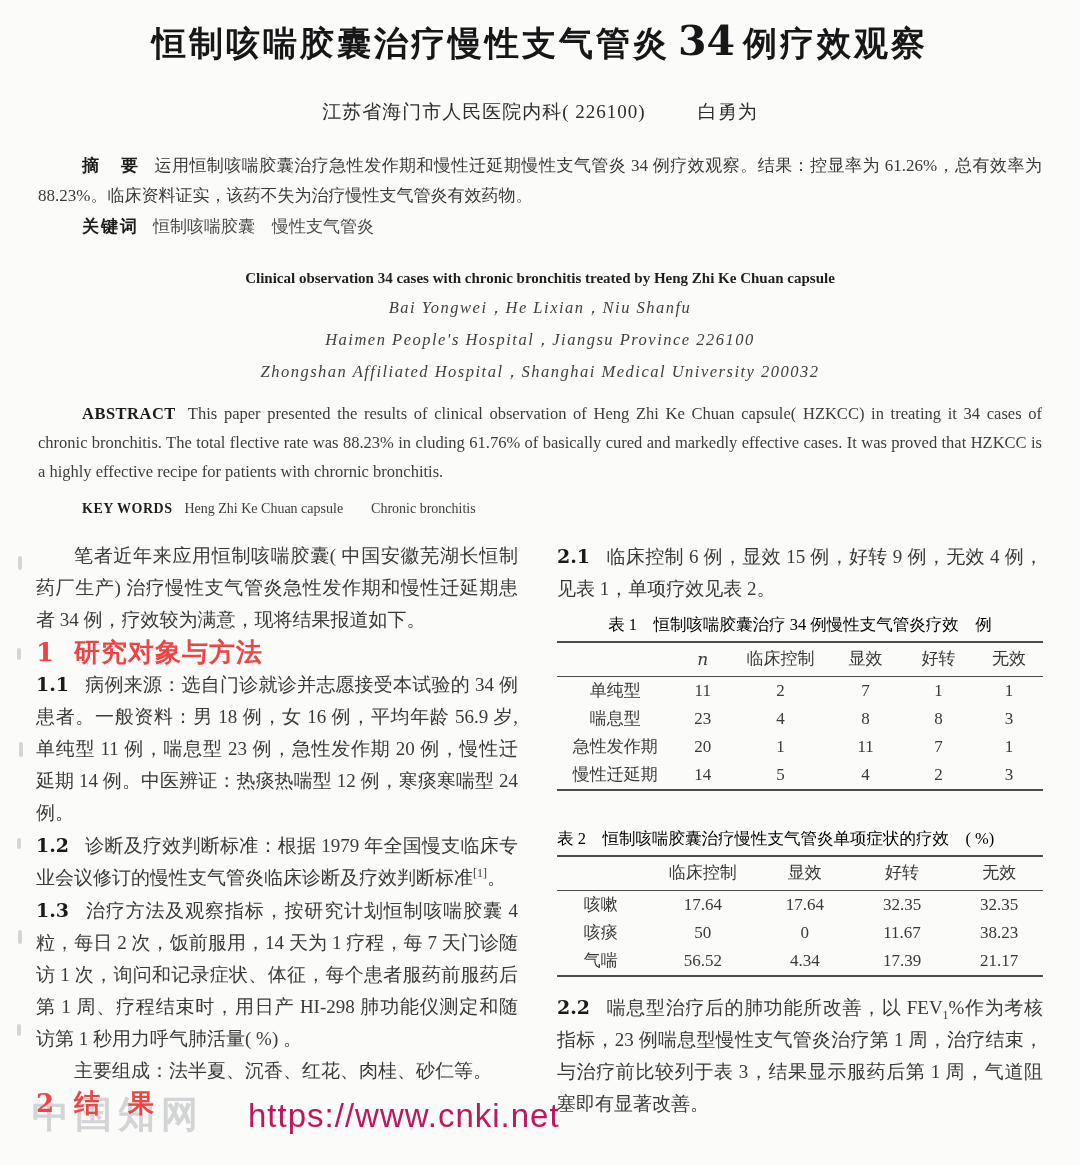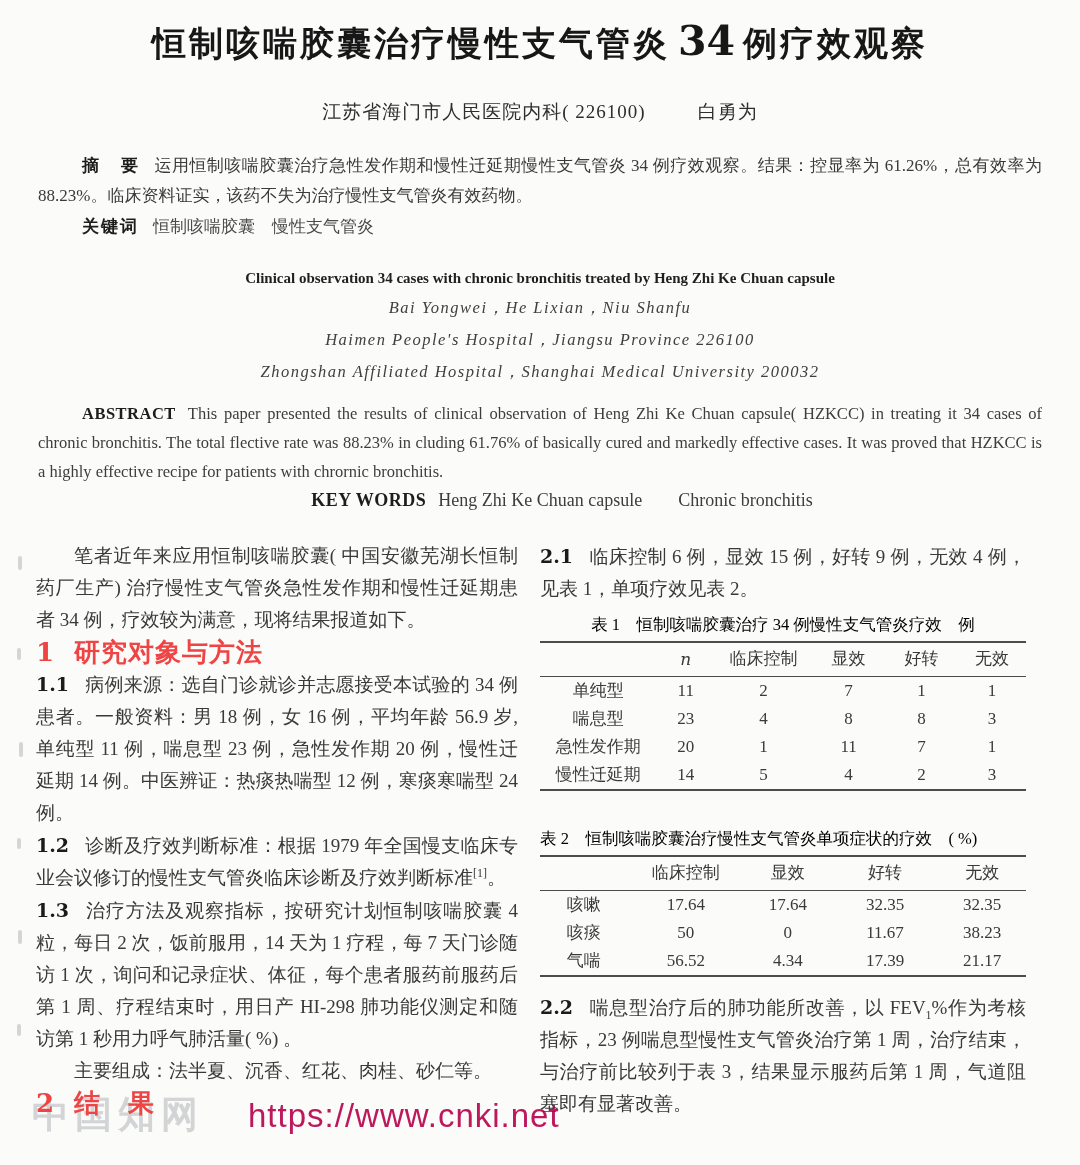--- a/index.html
+++ b/index.html
@@ -27,26 +27,26 @@
   .lbl-cn{font-family:"Liberation Sans","DejaVu Sans",sans-serif;font-weight:700;color:#1d1d1d;
     margin-right:14px;letter-spacing:2px;}
   .kw-cn{margin:1px 38px 0 38px;font-size:17px;line-height:30px;text-indent:44px;color:#4a4a4a;}
   
   .en-block{text-align:center;margin-top:28px;}
   .en-title{font-size:15px;font-weight:700;color:#1f1f1f;margin:0;}
   .en-line{font-style:italic;font-size:16.5px;margin:10px 0 0 0;color:#3f3f3f;letter-spacing:1.5px;}
   .en-abs{margin:16px 38px 0 38px;font-size:16.5px;line-height:29px;text-align:justify;
     text-indent:44px;color:#3d3d3d;}
   .lbl-en{font-weight:700;color:#1d1d1d;margin-right:12px;letter-spacing:.5px;}
-  .en-kw{margin:0 38px;font-size:18px;line-height:29px;text-indent:44px;color:#3d3d3d;text-align:center;}
+  .en-kw{margin:8px 38px;font-size:14px;line-height:29px;text-indent:44px;color:#3d3d3d;}
   
   .col{position:absolute;top:540px;font-size:19px;line-height:32px;text-align:justify;
     color:#3a3a3a;z-index:2;}
   .col-left{left:36px;width:482px;}
-  .col-right{left:540px;width:486px;}
+  .col-right{left:557px;width:486px;}
   .col p{margin:0;}
   .indent{text-indent:38px;}
   .sec-h{font-family:"Liberation Sans","DejaVu Sans",sans-serif;font-weight:700;color:#ef4444;
     font-size:26px;line-height:32px;letter-spacing:1px;}
   .sec-h .no{font-family:"DejaVu Serif",serif;margin-right:20px;letter-spacing:0;}
   .sub-num{font-weight:700;font-family:"DejaVu Serif",serif;margin-right:16px;color:#1b1b1b;}
   sup{font-size:12px;line-height:0;}
   sub{font-size:12px;line-height:0;}
   
   .tbl-caption{font-size:16.5px;line-height:24px;color:#000000;text-align:justify;}

